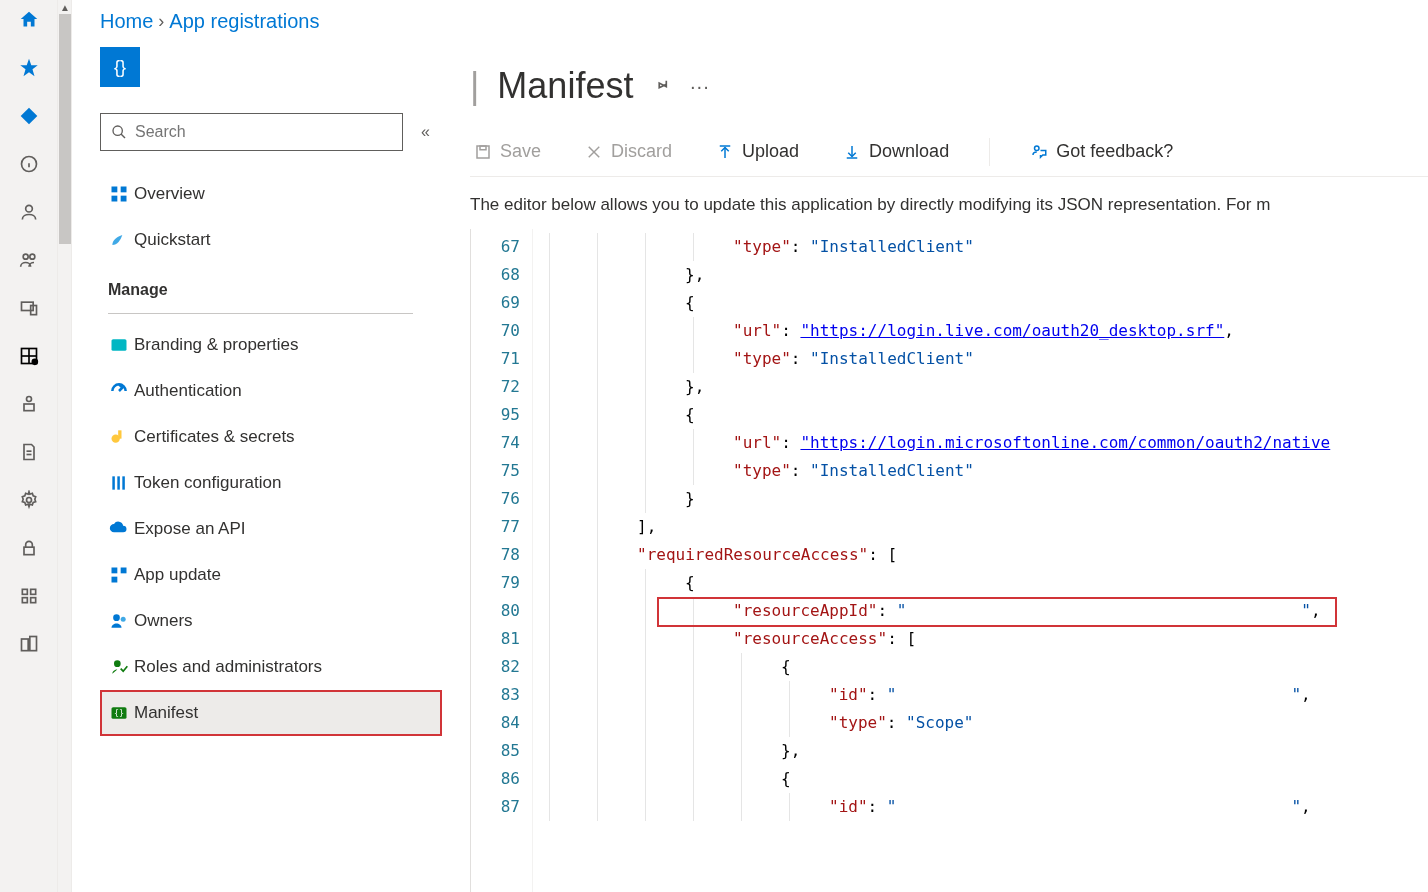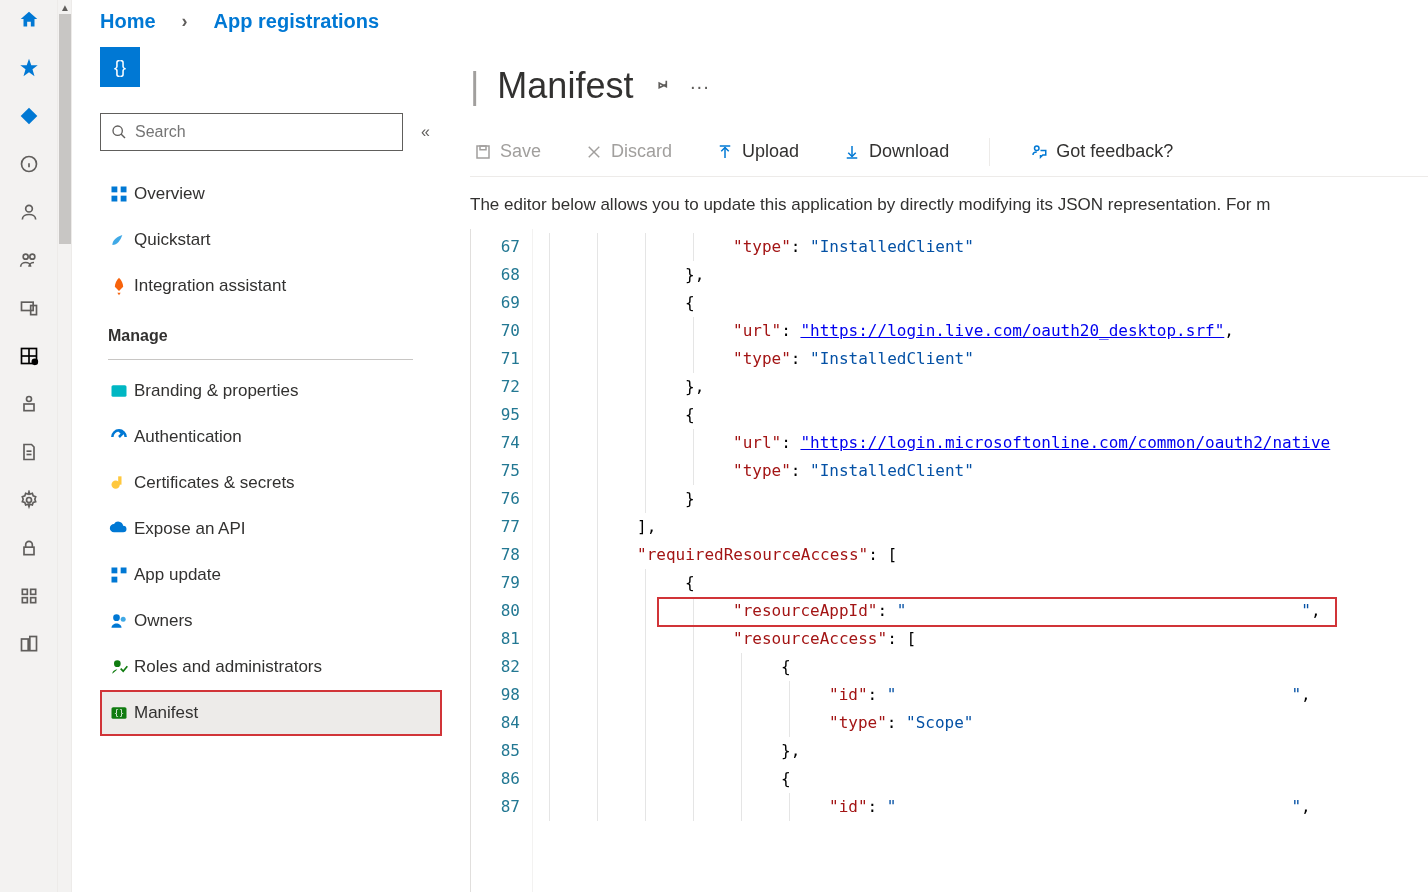--- a/index.html
+++ b/index.html
@@ -4,21 +4,21 @@
 <style>
 * { box-sizing: border-box; margin: 0; padding: 0; }
 body { font-family: "Segoe UI", Arial, sans-serif; font-size: 14px; color: #323130; overflow: hidden; background: #fff; }
 .app { display: flex; height: 892px; width: 1428px; }
 .rail { width: 58px; background: #f3f2f1; border-right: 1px solid #edebe9; display: flex; flex-direction: column; align-items: center; padding-top: 8px; gap: 24px; }
 .rail-icon { width: 24px; height: 24px; display: flex; align-items: center; justify-content: center; cursor: pointer; }
 .main { flex: 1; display: flex; flex-direction: column; overflow: hidden; }
 .scroll-track { width: 14px; background: #f3f2f1; border-right: 1px solid #edebe9; position: relative; }
 .scroll-thumb { position: absolute; left: 1px; width: 12px; background: #c8c6c4; border-radius: 0; }
 .scroll-arrow { position: absolute; left: 2px; width: 10px; height: 10px; color: #605e5c; font-size: 10px; text-align: center; }
-.crumbs { padding: 10px 0 14px 28px; font-size: 20px; display: flex; align-items: center; gap: 26px; font-weight: bold; }
+.crumbs { padding: 10px 0 14px 28px; font-size: 20px; display: flex; align-items: center; gap: 5px; }
 .crumbs a { color: #0078d4; text-decoration: none; cursor: pointer; }
 .crumbs .sep { color: #605e5c; font-size: 18px; }
 .content { display: flex; flex: 1; overflow: hidden; }
 .sidebar { width: 370px; padding-left: 28px; display: flex; flex-direction: column; }
 .app-tile { width: 40px; height: 40px; background: #0078d4; display: flex; align-items: center; justify-content: center; color: #fff; font-size: 18px; margin-bottom: 26px; }
 .search-row { display: flex; align-items: center; gap: 18px; margin-bottom: 20px; }
 .search-box { flex: 1; height: 38px; border: 1px solid #605e5c; display: flex; align-items: center; padding: 0 10px; gap: 8px; background: #fff; max-width: 305px; }
 .search-box input { border: none; outline: none; flex: 1; font-size: 16px; background: transparent; }
 .collapse-btn { color: #605e5c; font-size: 16px; cursor: pointer; padding-right: 12px; }
 .nav-item { display: flex; align-items: center; gap: 4px; height: 46px; padding-left: 8px; cursor: pointer; font-size: 17px; }
@@ -184,29 +184,20 @@
           <span>Overview</span>
         </div>
         <div class="nav-item">
           <span class="nav-icon">
               <svg width="20" height="20" viewBox="0 0 24 24" fill="#40a9e6">
                 <path d="M4 18c0-6 6-10 12-12-2 6-6 12-12 12z"></path>
               </svg>
             </span>
           <span>Quickstart</span>
         </div>
-        <div class="nav-item">
-          <span class="nav-icon">
-              <svg width="20" height="20" viewBox="0 0 24 24" fill="#f7630c">
-                <path d="M12 2c3 3 5 7 5 11l-5 5-5-5c0-4 2-8 5-11z"></path>
-                <path d="M10 20l2 3 2-3" fill="#f7630c"></path>
-              </svg>
-            </span>
-          <span>Integration assistant</span>
-        </div>
 
         <div class="nav-section">Manage</div>
         <hr class="nav-divider">
 
         <div class="nav-item">
           <span class="nav-icon">
               <svg width="20" height="20" viewBox="0 0 24 24" fill="#00b7c3">
                 <rect x="3" y="5" width="18" height="14" rx="2"></rect>
               </svg>
             </span>
@@ -222,20 +213,30 @@
           <span>Authentication</span>
         </div>
         <div class="nav-item">
           <span class="nav-icon">
               <svg width="20" height="20" viewBox="0 0 24 24" fill="#ffc83d">
                 <circle cx="8" cy="14" r="5"></circle>
                 <rect x="11" y="4" width="4" height="10"></rect>
               </svg>
             </span>
           <span>Certificates &amp; secrets</span>
+        </div>
+        <div class="nav-item">
+          <span class="nav-icon">
+              <svg width="20" height="20" viewBox="0 0 24 24" fill="#0078d4">
+                <rect x="4" y="4" width="3" height="16"></rect>
+                <rect x="10" y="4" width="3" height="16"></rect>
+                <rect x="16" y="4" width="3" height="16"></rect>
+              </svg>
+            </span>
+          <span>Token configuration</span>
         </div>
         <div class="nav-item">
           <span class="nav-icon">
               <svg width="20" height="20" viewBox="0 0 24 24" fill="#0078d4">
                 <path d="M6 16a5 5 0 010-10 6 6 0 0111 2 4 4 0 010 8H6z"></path>
               </svg>
             </span>
           <span>Expose an API</span>
         </div>
         <div class="nav-item">
@@ -356,21 +357,21 @@
               <div>95</div>
               <div>74</div>
               <div>75</div>
               <div>76</div>
               <div>77</div>
               <div>78</div>
               <div>79</div>
               <div>80</div>
               <div>81</div>
               <div>82</div>
-              <div>98</div>
+              <div>83</div>
               <div>84</div>
               <div>85</div>
               <div>86</div>
               <div>87</div>
             </div>
           <div class="code" id="code"><div class="code-line"><span class="indent-guide" style="left: 8px;"></span><span class="indent-guide" style="left: 56px;"></span><span class="indent-guide" style="left: 104px;"></span><span class="indent-guide" style="left: 152px;"></span><span style="padding-left: 192px;"><span class="json-key">"type"</span><span class="json-punct">: </span><span class="json-string">"InstalledClient"</span></span></div><div class="code-line"><span class="indent-guide" style="left: 8px;"></span><span class="indent-guide" style="left: 56px;"></span><span class="indent-guide" style="left: 104px;"></span><span style="padding-left: 144px;"><span class="json-punct">},</span></span></div><div class="code-line"><span class="indent-guide" style="left: 8px;"></span><span class="indent-guide" style="left: 56px;"></span><span class="indent-guide" style="left: 104px;"></span><span style="padding-left: 144px;"><span class="json-punct">{</span></span></div><div class="code-line"><span class="indent-guide" style="left: 8px;"></span><span class="indent-guide" style="left: 56px;"></span><span class="indent-guide" style="left: 104px;"></span><span class="indent-guide" style="left: 152px;"></span><span style="padding-left: 192px;"><span class="json-key">"url"</span><span class="json-punct">: </span><span class="json-link">"https://login.live.com/oauth20_desktop.srf"</span><span class="json-punct">,</span></span></div><div class="code-line"><span class="indent-guide" style="left: 8px;"></span><span class="indent-guide" style="left: 56px;"></span><span class="indent-guide" style="left: 104px;"></span><span class="indent-guide" style="left: 152px;"></span><span style="padding-left: 192px;"><span class="json-key">"type"</span><span class="json-punct">: </span><span class="json-string">"InstalledClient"</span></span></div><div class="code-line"><span class="indent-guide" style="left: 8px;"></span><span class="indent-guide" style="left: 56px;"></span><span class="indent-guide" style="left: 104px;"></span><span style="padding-left: 144px;"><span class="json-punct">},</span></span></div><div class="code-line"><span class="indent-guide" style="left: 8px;"></span><span class="indent-guide" style="left: 56px;"></span><span class="indent-guide" style="left: 104px;"></span><span style="padding-left: 144px;"><span class="json-punct">{</span></span></div><div class="code-line"><span class="indent-guide" style="left: 8px;"></span><span class="indent-guide" style="left: 56px;"></span><span class="indent-guide" style="left: 104px;"></span><span class="indent-guide" style="left: 152px;"></span><span style="padding-left: 192px;"><span class="json-key">"url"</span><span class="json-punct">: </span><span class="json-link">"https://login.microsoftonline.com/common/oauth2/native</span></span></div><div class="code-line"><span class="indent-guide" style="left: 8px;"></span><span class="indent-guide" style="left: 56px;"></span><span class="indent-guide" style="left: 104px;"></span><span class="indent-guide" style="left: 152px;"></span><span style="padding-left: 192px;"><span class="json-key">"type"</span><span class="json-punct">: </span><span class="json-string">"InstalledClient"</span></span></div><div class="code-line"><span class="indent-guide" style="left: 8px;"></span><span class="indent-guide" style="left: 56px;"></span><span class="indent-guide" style="left: 104px;"></span><span style="padding-left: 144px;"><span class="json-punct">}</span></span></div><div class="code-line"><span class="indent-guide" style="left: 8px;"></span><span class="indent-guide" style="left: 56px;"></span><span style="padding-left: 96px;"><span class="json-punct">],</span></span></div><div class="code-line"><span class="indent-guide" style="left: 8px;"></span><span class="indent-guide" style="left: 56px;"></span><span style="padding-left: 96px;"><span class="json-key">"requiredResourceAccess"</span><span class="json-punct">: [</span></span></div><div class="code-line"><span class="indent-guide" style="left: 8px;"></span><span class="indent-guide" style="left: 56px;"></span><span class="indent-guide" style="left: 104px;"></span><span style="padding-left: 144px;"><span class="json-punct">{</span></span></div><div class="code-line"><span class="indent-guide" style="left: 8px;"></span><span class="indent-guide" style="left: 56px;"></span><span class="indent-guide" style="left: 104px;"></span><span class="indent-guide" style="left: 152px;"></span><span style="padding-left: 192px;"><span class="json-key">"resourceAppId"</span><span class="json-punct">: </span><span class="json-string">"</span><span class="json-punct">                                         </span><span class="json-string">"</span><span class="json-punct">,</span></span></div><div class="code-line"><span class="indent-guide" style="left: 8px;"></span><span class="indent-guide" style="left: 56px;"></span><span class="indent-guide" style="left: 104px;"></span><span class="indent-guide" style="left: 152px;"></span><span style="padding-left: 192px;"><span class="json-key">"resourceAccess"</span><span class="json-punct">: [</span></span></div><div class="code-line"><span class="indent-guide" style="left: 8px;"></span><span class="indent-guide" style="left: 56px;"></span><span class="indent-guide" style="left: 104px;"></span><span class="indent-guide" style="left: 152px;"></span><span class="indent-guide" style="left: 200px;"></span><span style="padding-left: 240px;"><span class="json-punct">{</span></span></div><div class="code-line"><span class="indent-guide" style="left: 8px;"></span><span class="indent-guide" style="left: 56px;"></span><span class="indent-guide" style="left: 104px;"></span><span class="indent-guide" style="left: 152px;"></span><span class="indent-guide" style="left: 200px;"></span><span class="indent-guide" style="left: 248px;"></span><span style="padding-left: 288px;"><span class="json-key">"id"</span><span class="json-punct">: </span><span class="json-string">"</span><span class="json-punct">                                         </span><span class="json-string">"</span><span class="json-punct">,</span></span></div><div class="code-line"><span class="indent-guide" style="left: 8px;"></span><span class="indent-guide" style="left: 56px;"></span><span class="indent-guide" style="left: 104px;"></span><span class="indent-guide" style="left: 152px;"></span><span class="indent-guide" style="left: 200px;"></span><span class="indent-guide" style="left: 248px;"></span><span style="padding-left: 288px;"><span class="json-key">"type"</span><span class="json-punct">: </span><span class="json-string">"Scope"</span></span></div><div class="code-line"><span class="indent-guide" style="left: 8px;"></span><span class="indent-guide" style="left: 56px;"></span><span class="indent-guide" style="left: 104px;"></span><span class="indent-guide" style="left: 152px;"></span><span class="indent-guide" style="left: 200px;"></span><span style="padding-left: 240px;"><span class="json-punct">},</span></span></div><div class="code-line"><span class="indent-guide" style="left: 8px;"></span><span class="indent-guide" style="left: 56px;"></span><span class="indent-guide" style="left: 104px;"></span><span class="indent-guide" style="left: 152px;"></span><span class="indent-guide" style="left: 200px;"></span><span style="padding-left: 240px;"><span class="json-punct">{</span></span></div><div class="code-line"><span class="indent-guide" style="left: 8px;"></span><span class="indent-guide" style="left: 56px;"></span><span class="indent-guide" style="left: 104px;"></span><span class="indent-guide" style="left: 152px;"></span><span class="indent-guide" style="left: 200px;"></span><span class="indent-guide" style="left: 248px;"></span><span style="padding-left: 288px;"><span class="json-key">"id"</span><span class="json-punct">: </span><span class="json-string">"</span><span class="json-punct">                                         </span><span class="json-string">"</span><span class="json-punct">,</span></span></div></div>
           <div class="highlight-box" style="left:186px; top:368px; width:680px; height:30px;"></div>
         </div>
       </div>
     </div>

